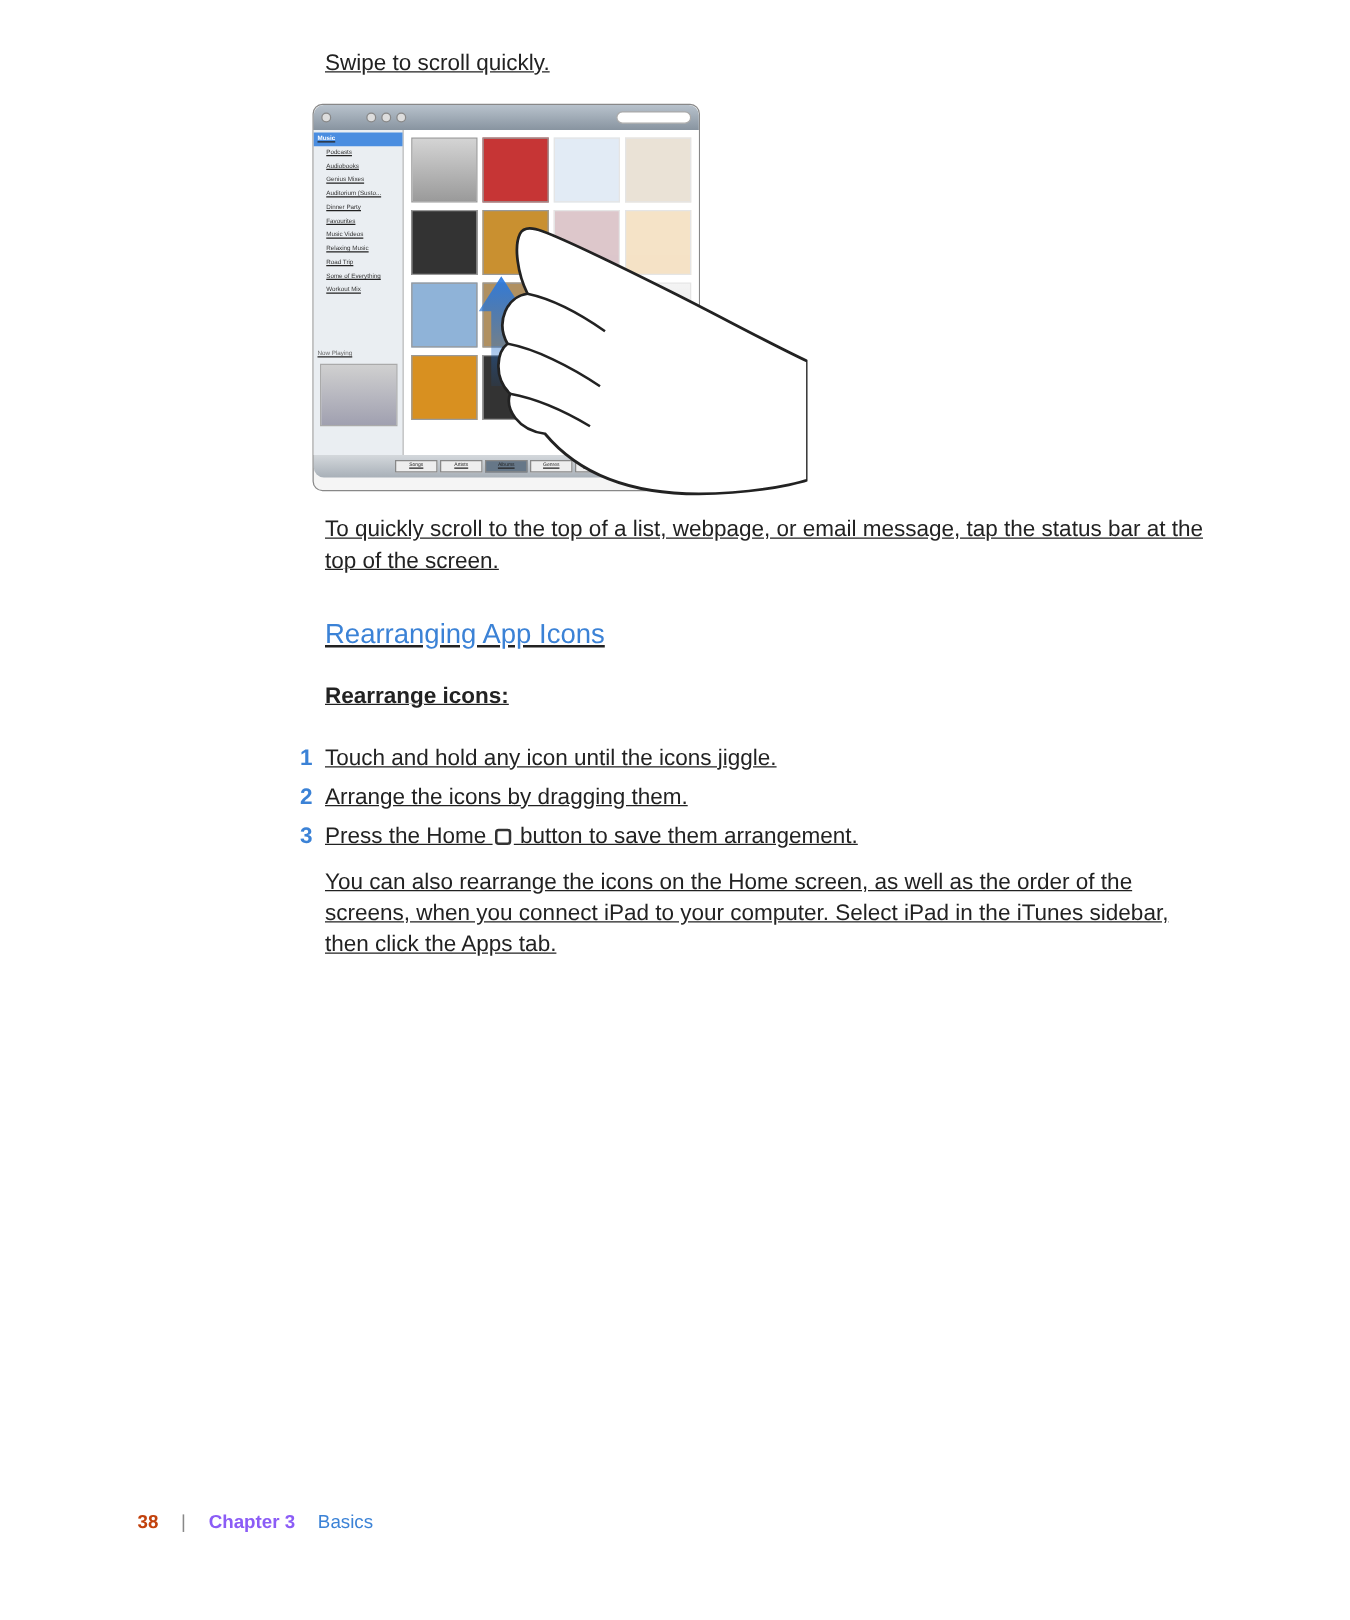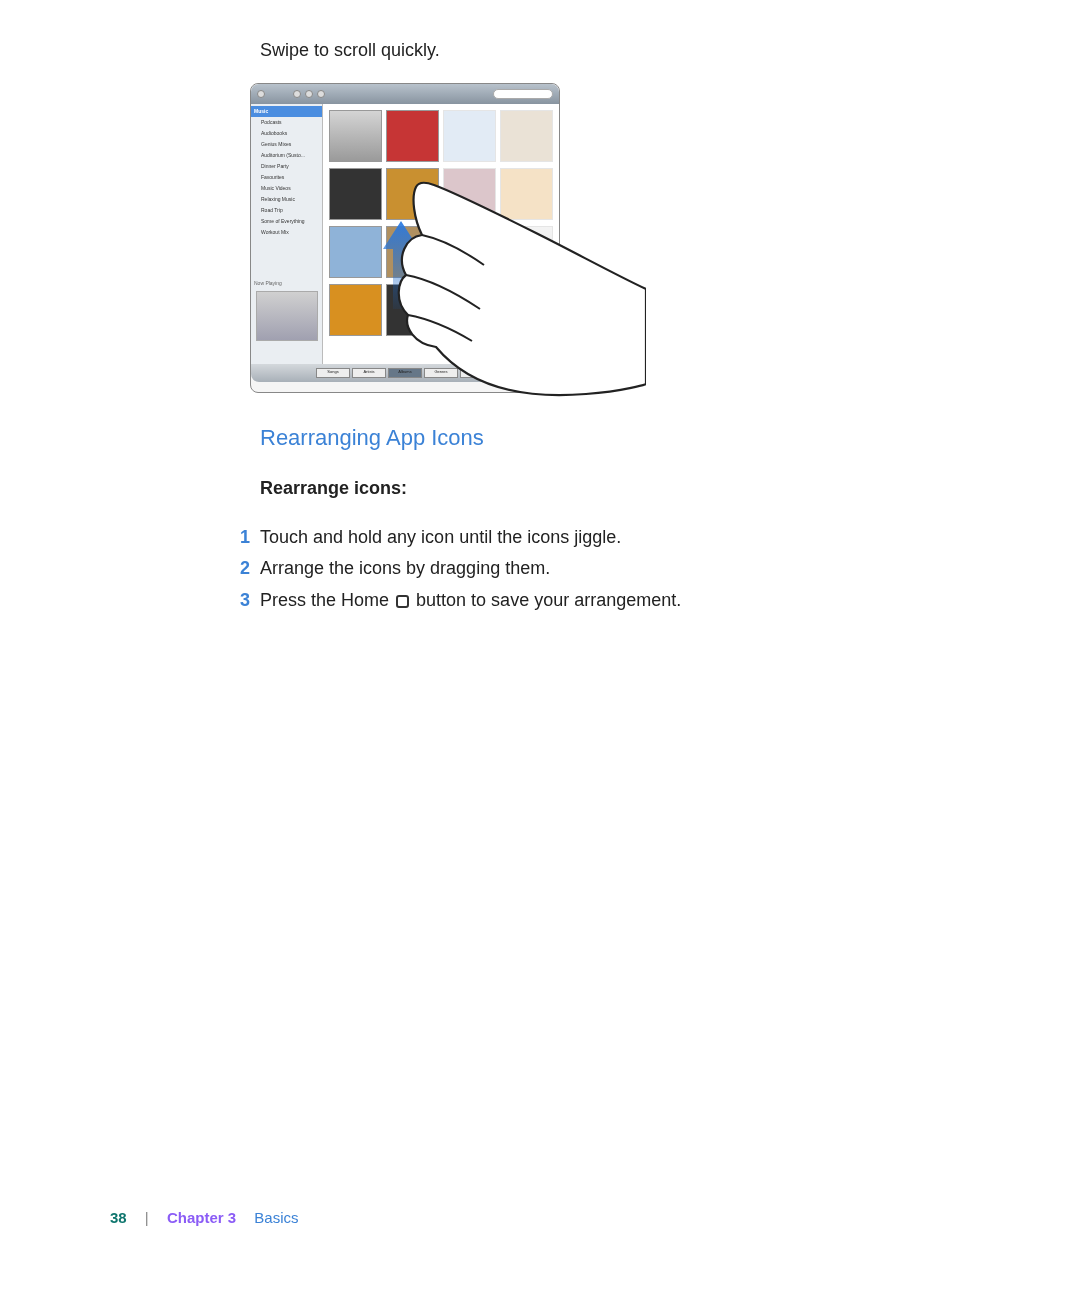--- a/index.html
+++ b/index.html
@@ -8,20 +8,21 @@
     height: 1296px;
     background: #ffffff;
     font-family: "Helvetica Neue", Helvetica, Arial, sans-serif;
     font-size: 18px;
     line-height: 1.4;
     color: #222;
     position: relative;
   }
   .page {
     padding: 38px 115px 0 260px;
+    text-decoration: underline;
   }
   .intro-line {
     margin-bottom: 20px;
   }
   .illustration {
     width: 310px;
     height: 310px;
     border: 1px solid #888;
     border-radius: 8px;
     position: relative;
@@ -161,21 +162,21 @@
     border-radius: 3px;
     vertical-align: -2px;
     margin: 0 2px;
   }
   .footer {
     position: absolute;
     bottom: 68px;
     left: 110px;
     font-size: 15px;
   }
-  .footer .pn { font-weight: bold; color:#0f766e; }
+  .footer .pn { font-weight: bold; color:#c2410c; }
   .footer .sep { color:#888; margin: 0 14px; }
   .footer .ch { font-weight: bold; color:#8b5cf6; }
   .footer .nm { color: #3b82d6; margin-left: 14px; margin-top: 40px; }
 </style>
 </head>
 <body>
 
 <div class="page">
   <p class="intro-line">Swipe to scroll quickly.</p>
 
@@ -252,32 +253,34 @@
                L 260 110
                C 230 96, 190 74, 150 54
                C 110 34, 70 14, 48 6
                C 40 3, 33 2, 30 8 Z" fill="#ffffff" stroke="#222" stroke-width="2.2"></path>
       <path d="M36 56 C 55 60, 78 72, 98 86" fill="none" stroke="#222" stroke-width="2"></path>
       <path d="M20 96 C 42 100, 70 114, 94 130" fill="none" stroke="#222" stroke-width="2"></path>
       <path d="M22 136 C 44 140, 66 150, 86 162" fill="none" stroke="#222" stroke-width="2"></path>
     </svg>
   </div>
 
+  <p class="para">To quickly scroll to the top of a list, webpage, or email message, tap the status bar at the top of the screen.</p>
 
   <h2 class="section-heading">Rearranging App Icons</h2>
 
   <p class="sub-heading">Rearrange icons:</p>
   <ol class="steps">
     <li>Touch and hold any icon until the icons jiggle.</li>
     <li>Arrange the icons by dragging them.</li>
     <li>
-      <span>Press the Home </span><span class="home-icon"></span><span> button to save your arrangement.</span>
+      <span>Press the Home </span><span class="home-icon"></span><span> button to save them arrangement.</span>
     </li>
   </ol>
 
+  <p class="para">You can also rearrange the icons on the Home screen, as well as the order of the screens, when you connect iPad to your computer. Select iPad in the iTunes sidebar, then click the Apps tab.</p>
 </div>
 
 <div class="footer">
   <span class="pn">38</span>
   <span class="sep">|</span>
   <span class="ch">Chapter 3</span>
   <span class="nm">Basics</span>
 </div>
 
 </body></html>

